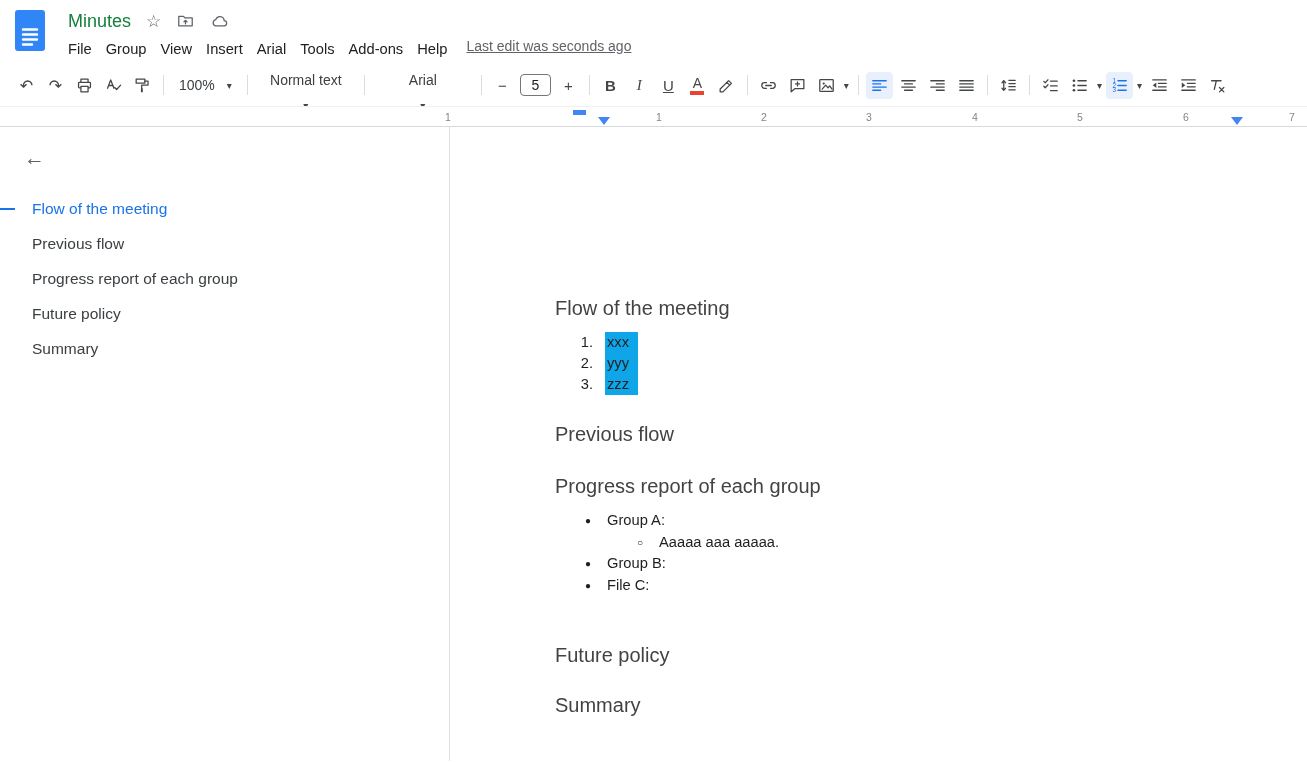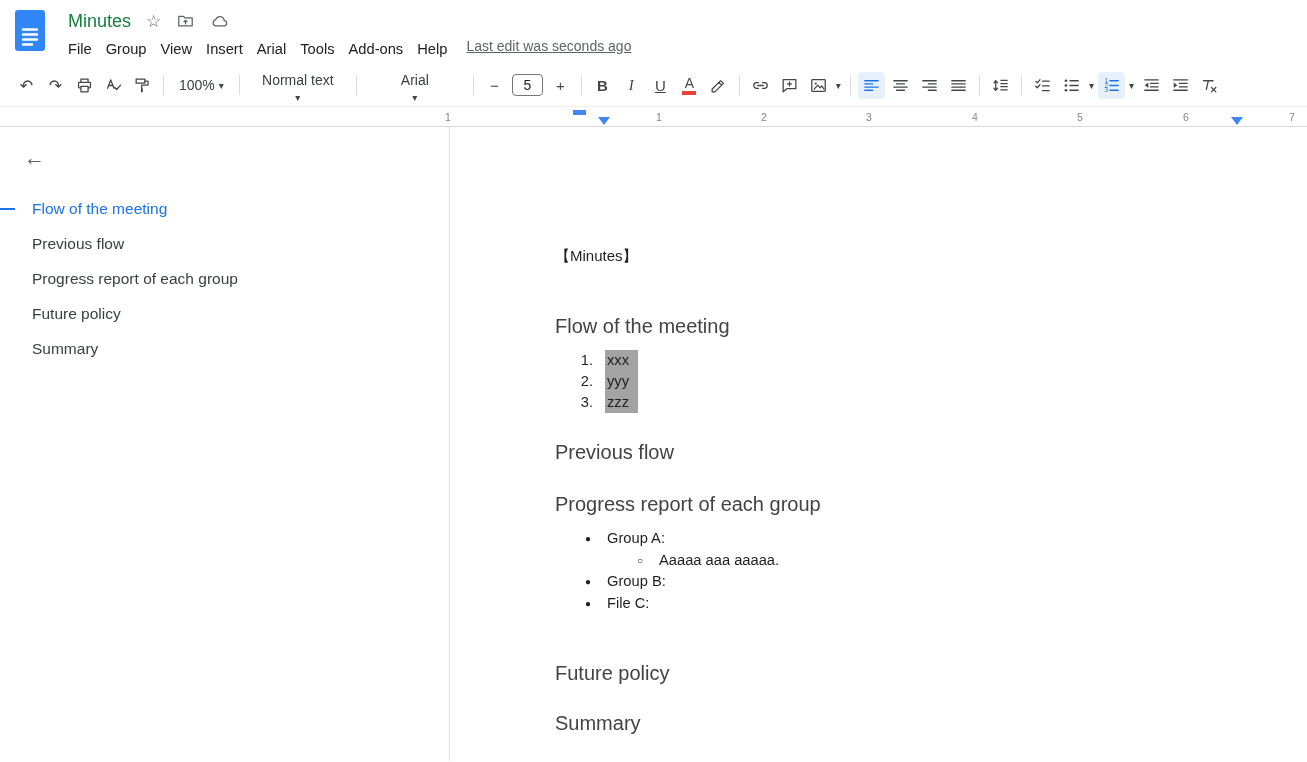--- a/index.html
+++ b/index.html
@@ -16,21 +16,21 @@
   .menu-row { position:absolute; left:61px; top:38px; display:flex; align-items:flex-start; height:24px; }
   .menu-item { padding:3px 7px; font-size:14.7px; color:#202124; border-radius:4px; cursor:pointer; }
   .last-edit { margin-left:12px; font-size:14px; color:#5f6368; text-decoration:underline; cursor:pointer; }
 
   
   .toolbar { height:42px; display:flex; align-items:center; padding-left:12px; color:#444746; }
   .tbtn { min-width:27px; height:27px; margin:0 1px; border-radius:4px; display:flex;
     align-items:center; justify-content:center; cursor:pointer; color:#444746; }
   .tbtn.active { background:#e8f0fe; color:#1a73e8; }
   .sep { width:1px; height:20px; background:#dadce0; margin:0 6px; }
-  .tdrop { display:flex; align-items:center; gap:4px; padding:0 9px; height:27px; border-radius:4px;
+  .tdrop { display:flex; align-items:center; gap:12px; padding:0 9px; height:27px; border-radius:4px;
     font-size:14px; color:#3c4043; cursor:pointer; }
   .drop-wide { width:104px; justify-content:space-between;flex-direction:column; }
   .caret { font-size:10px; color:#444746; }
   .fs-box { width:31px; height:22px; border:1px solid #747775; border-radius:4px; display:flex;
     align-items:center; justify-content:center; font-size:14px; color:#202124; margin:0 3px; cursor:text; }
   .bld { font-weight:700; font-size:15px; }
   .ita { font-style:italic; font-size:15px; font-family:"Liberation Serif", serif; }
   .und { text-decoration:underline; font-size:15px; }
   .acolor { display:flex; flex-direction:column; align-items:center; line-height:1; }
   .acolor span { font-size:14px; }
@@ -66,21 +66,21 @@
   .doc-title-line { font-size:15px; line-height:18px; }
   .dheading { font-size:20px; line-height:26px; color:#434343; font-weight:400; }
   .h-flow { margin-top:48px; }
   .h-prev { margin-top:26px; }
   .h-prog { margin-top:26px; }
   .h-fut  { margin-top:46px; }
   .h-sum  { margin-top:24px; }
   .olist { margin-top:11px; }
   .oli { display:flex; line-height:21px; }
   .onum { width:38px; text-align:right; margin-right:12px; }
-  .sel { background:#a3a3a3; padding:0 9px 0 2px; }
+  .sel { background:#0ea5e9; padding:0 9px 0 2px; }
   .blist { margin-top:11px; }
   .bli { display:flex; line-height:21.5px; padding-left:26px; }
   .bli.sub { padding-left:78px; }
   .bmark { width:14px; margin-right:12px; font-size:10px; text-align:center; }
 </style>
 </head>
 <body>
 
 <div class="header">
   <div class="docs-logo">
@@ -329,21 +329,20 @@
     <div class="outline-list">
       <div class="outline-item active">Flow of the meeting</div>
       <div class="outline-item">Previous flow</div>
       <div class="outline-item">Progress report of each group</div>
       <div class="outline-item">Future policy</div>
       <div class="outline-item">Summary</div>
     </div>
   </div>
 
   <div class="doc-area">
-    <div class="doc-title-line">【Minutes】</div>
 
     <div class="dheading h-flow">Flow of the meeting</div>
     <div class="olist">
       <div class="oli">
         <span class="onum">1.</span>
         <span class="sel">xxx</span>
       </div>
       <div class="oli">
         <span class="onum">2.</span>
         <span class="sel">yyy</span>

